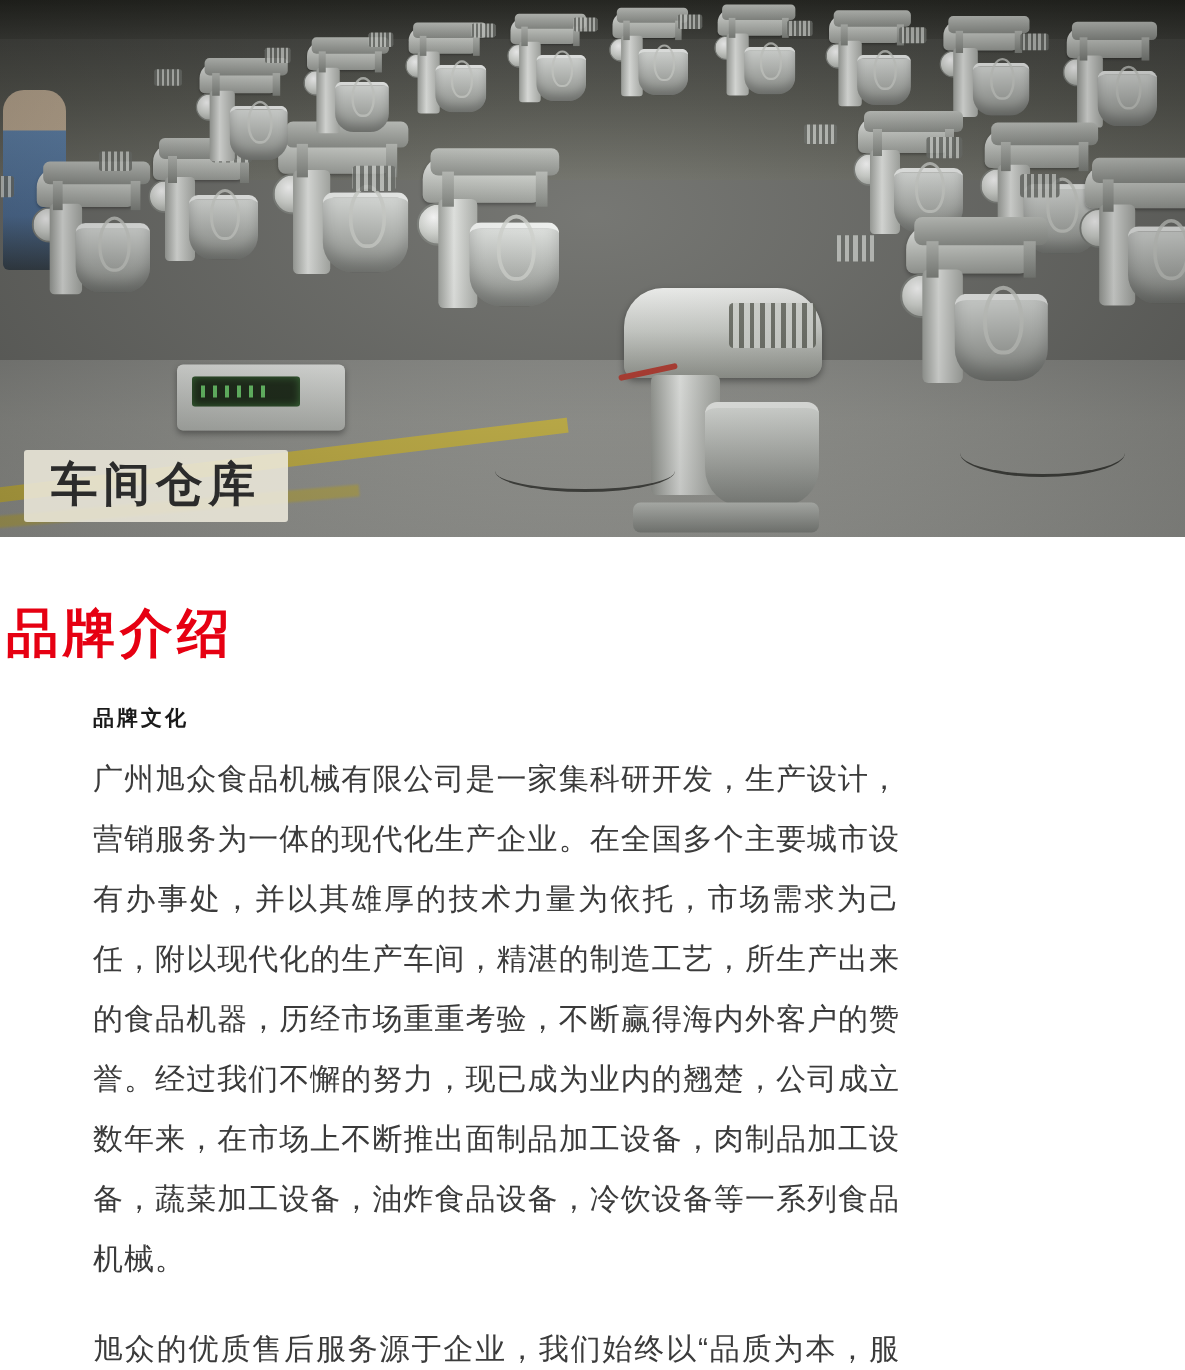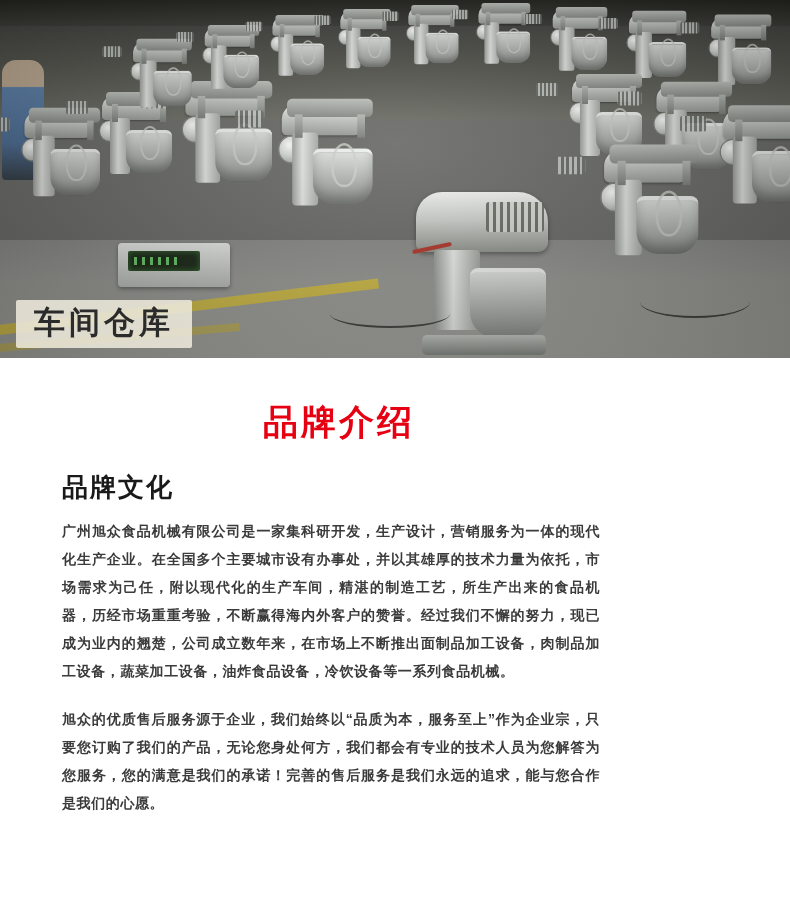--- a/index.html
+++ b/index.html
@@ -241,50 +241,48 @@
     font-weight: bold;
     letter-spacing: 4px;
     line-height: 1.1;
   }
 
   
   .content {
     padding: 26px 0 0 0;
   }
   .section-title {
-    text-align: center;
+    text-align: left;
     color: #e60012;
     font-size: 35px;
     font-weight: bold;
     letter-spacing: 3px;
-    margin: 18px 0 26px 16px;
+    margin: 18px 0 26px 4px;
     line-height: 1.2;
-    font-family: Liberation Serif, serif;
   }
   .block {
     padding: 0 62px;
   }
   .block + .block {
     margin-top: 20px;
   }
   .block-heading {
     color: #1a1a1a;
-    font-size: 26px;
+    font-size: 14px;
     font-weight: bold;
     letter-spacing: 2px;
     margin: 0 0 12px 0;
   }
   .block-body {
     color: #3b3b3b;
-    font-size: 14px;
+    font-size: 20px;
     line-height: 2.0;
     letter-spacing: .6px;
     text-align: justify;
     margin: 0;
-    font-weight: bold;
   }
 </style>
 </head>
 <body>
 
 <div class="page">
 
   <div class="hero">
     <div class="hero-back"></div>
     <div class="hero-ceiling"></div>

